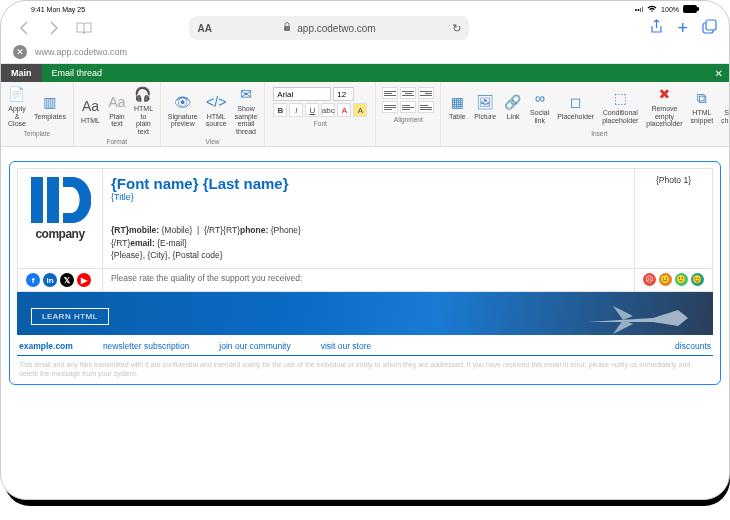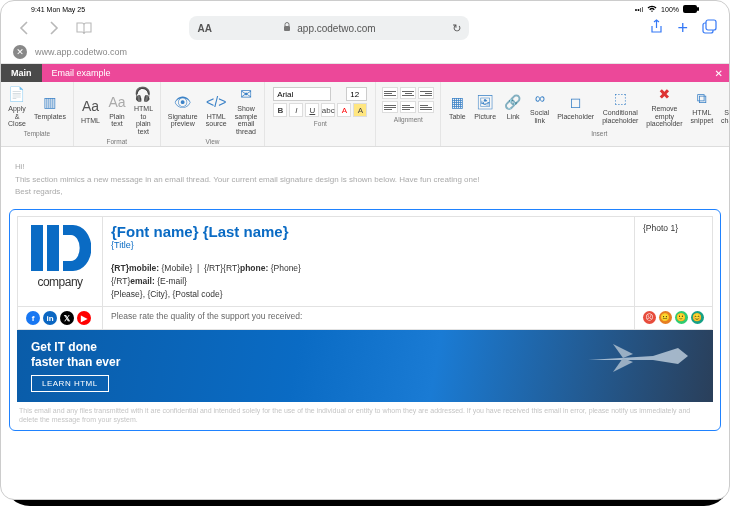--- a/index.html
+++ b/index.html
@@ -1,69 +1,69 @@
 <!DOCTYPE html>
 <html><head>
 <meta charset="utf-8">
 <style>
 * { margin: 0; padding: 0; box-sizing: border-box; font-family: -apple-system, BlinkMacSystemFont, "Segoe UI", Arial, sans-serif; }
 body { width: 730px; height: 520px; background: #fff; overflow: hidden; position: relative; }
 
-.device-frame { width: 730px; height: 500px; background: #fff; border-radius: 14px; border: 1px solid #ccc; position: relative; overflow: hidden; }
+.device-frame { width: 730px; height: 500px; background: #fff; border-radius: 26px; border: 1px solid #ccc; position: relative; overflow: hidden; }
 .device-shadow { position: absolute; left: 4px; top: 6px; width: 726px; height: 500px; background: #000; border-radius: 26px; z-index: -1; }
 
 .status-bar { display: flex; justify-content: space-between; align-items: center; padding: 4px 30px 0 30px; font-size: 7px; color: #000; font-weight: 500; }
 .status-right { display: flex; gap: 4px; align-items: center; }
 
 .browser-bar { display: flex; align-items: center; padding: 2px 12px; gap: 8px; }
 .nav-btn { width: 22px; height: 22px; display: flex; align-items: center; justify-content: center; color: #aaa; font-size: 16px; }
 .url-field { flex: 1; max-width: 280px; margin: 0 auto; background: #eef0f1; border-radius: 8px; height: 24px; display: flex; align-items: center; justify-content: center; gap: 6px; font-size: 10px; color: #555; position: relative; }
 .url-field .aa { position: absolute; left: 8px; font-size: 10px; color: #555; font-weight: 600; }
 .url-field .lock { font-size: 9px; }
 .url-field .reload { position: absolute; right: 8px; font-size: 11px; }
 .browser-right { display: flex; gap: 14px; align-items: center; color: #3478f6; font-size: 14px; margin-left: auto; }
 
 .tab-row { display: flex; align-items: center; padding: 3px 12px 4px 12px; gap: 8px; border-bottom: 1px solid #e5e5e5; }
 .tab-close { width: 14px; height: 14px; border-radius: 50%; background: #888; color: #fff; font-size: 9px; display: flex; align-items: center; justify-content: center; }
 .tab-url { font-size: 9px; color: #888; }
 
-.ribbon-tabs { background: #ec4899; color: #fff; display: flex; align-items: center; height: 18px; font-size: 9px; position: relative; }
+.ribbon-tabs { background: #15803d; color: #fff; display: flex; align-items: center; height: 18px; font-size: 9px; position: relative; }
 .rtab { padding: 0 10px; height: 100%; display: flex; align-items: center; }
 .rtab.active { background: #4a4a4a; font-weight: 600; }
 .ribbon-close { position: absolute; right: 6px; color: #fff; font-size: 10px; }
 
 .ribbon { background: #f6f6f6; border-bottom: 1px solid #ddd; display: flex; font-size: 7px; color: #444; }
 .rgroup { border-right: 1px solid #e5e5e5; padding: 3px 4px 1px 4px; display: flex; flex-direction: column; align-items: center; }
 .rgroup-row { display: flex; gap: 2px; }
 .rbtn { display: flex; flex-direction: column; align-items: center; justify-content: center; padding: 1px 3px; gap: 1px; text-align: center; line-height: 1.1; }
 .rbtn .ic { width: 18px; height: 18px; display: flex; align-items: center; justify-content: center; font-size: 14px; color: #3b82c7; }
 .rlabel { font-size: 6.5px; color: #777; margin-top: 1px; }
 .font-box { display: flex; flex-direction: column; gap: 2px; padding: 2px 4px; }
-.font-row1 { display: flex; gap: 2px; justify-content: space-between; }
+.font-row1 { display: flex; gap: 2px; }
 .font-sel { border: 1px solid #ccc; background: #fff; font-size: 8px; padding: 1px 3px; height: 14px; width: 58px; }
 .font-size { width: 21px; }
 .font-row2 { display: flex; gap: 2px; }
 .fbtn { width: 14px; height: 14px; border: 1px solid #ddd; background: #fff; font-size: 8px; display: flex; align-items: center; justify-content: center; }
 .align-box { display: flex; gap: 2px; flex-wrap: wrap; width: 56px; padding: 2px; }
 .abtn { width: 16px; height: 12px; border: 1px solid #ddd; background: #fff; display: flex; flex-direction: column; justify-content: center; gap: 1px; padding: 1px; }
 .abtn span { height: 1px; background: #666; }
 
 .content-area { padding: 14px 6px 6px 6px; height: calc(100% - 122px); overflow: hidden; }
 .email-pre { font-size: 8px; color: #aaa; padding: 0 8px 10px 8px; line-height: 1.6; }
 
 .sig-frame { border: 1.5px solid #1f82ff; border-radius: 6px; padding: 6px 7px; margin: 0 2px; }
 .sig-table { width: 100%; border-collapse: collapse; }
 .sig-table td { border: 1px solid #e2e2e2; padding: 6px 8px; vertical-align: top; font-size: 8.5px; color: #333; }
 .logo-cell { width: 85px; text-align: center; }
-.logo-txt { font-weight: 400; font-size: 12px; letter-spacing: -0.5px; }
+.logo-txt { font-weight: 700; font-size: 12px; letter-spacing: -0.5px; }
 .name-line { color: #0a6bc4; font-weight: 700; font-size: 15px; }
-.title-line { color: #0a6bc4; font-size: 9px; margin-bottom: 12px; }
+.title-line { color: #0a6bc4; font-size: 9px; margin-bottom: 22px; }
 .info-line { font-size: 8.5px; line-height: 1.5; }
 .info-line b { font-weight: 700; }
-.photo-cell { width: 62px; text-align: left; color: #555; font-size: 9px; vertical-align: middle; }
+.photo-cell { width: 62px; text-align: center; color: #555; font-size: 9px; vertical-align: middle; }
 .social-row td { padding: 4px 8px; }
 .soc-icons { display: flex; gap: 3px; }
 .soc { width: 14px; height: 14px; border-radius: 50%; display: flex; align-items: center; justify-content: center; color: #fff; font-size: 8px; font-weight: 700; }
 .rate-txt { font-size: 8.5px; color: #666; }
 .rate-icons { display: flex; gap: 3px; justify-content: flex-end; }
 .face { width: 13px; height: 13px; border-radius: 50%; display: flex; align-items: center; justify-content: center; font-size: 8px; color: #fff; }
 
 .banner { background: linear-gradient(100deg, #0a5ca8 0%, #0a6bc4 40%, #1a7bd4 60%, #2a3f5a 100%); color: #fff; padding: 10px 14px; position: relative; overflow: hidden; }
 .banner h3 { font-size: 12px; font-weight: 700; line-height: 1.2; }
 .banner .btn { display: inline-block; border: 1px solid #fff; padding: 3px 10px; font-size: 8px; margin-top: 6px; letter-spacing: 0.5px; }
@@ -141,21 +141,21 @@
     </div>
   </div>
 
   <div class="tab-row">
     <span class="tab-close">✕</span>
     <span class="tab-url">www.app.codetwo.com</span>
   </div>
 
   <div class="ribbon-tabs">
     <div class="rtab active">Main</div>
-    <div class="rtab">Email example</div>
+    <div class="rtab">Email thread</div>
     <span class="ribbon-close">✕</span>
   </div>
 
   <div class="ribbon">
     <div class="rgroup">
       <div class="rgroup-row">
         <div class="rbtn">
             <span class="ic">📄</span>
             <span>Apply &amp; Close</span>
           </div>
@@ -295,25 +295,20 @@
         <div class="rbtn">
             <span class="ic">Ω</span>
             <span>Special character</span>
           </div>
       </div>
       <div class="rlabel">Insert</div>
     </div>
   </div>
 
   <div class="content-area">
-    <div class="email-pre">
-      <div>Hi!</div>
-      <div>This section mimics a new message in an email thread. Your current email signature design is shown below. Have fun creating one!</div>
-      <div>Best regards,</div>
-    </div>
 
     <div class="sig-frame">
       <table class="sig-table">
         <tbody>
             <tr>
           <td class="logo-cell" rowspan="1">
             <svg width="62" height="50" viewBox="0 0 62 50">
               <rect x="2" y="2" width="12" height="46" fill="#0a6bc4"></rect>
               <rect x="18" y="2" width="12" height="46" fill="#0a6bc4"></rect>
               <path d="M34 2 h10 a16 20 0 0 1 0 46 h-10 v-10 h8 a8 12 0 0 0 0 -26 h-8 Z" fill="#0a6bc4"></path>
@@ -345,26 +340,32 @@
               <span class="face" style="background:#e67e22">😐</span>
               <span class="face" style="background:#2ecc71">🙂</span>
               <span class="face" style="background:#16a085">😊</span>
             </div>
           </td>
         </tr>
       </tbody>
         </table>
 
       <div class="banner">
-        <h3><span>Get IT done</span><br><span>faster than ever</span></h3>
         <span class="btn">LEARN HTML</span>
         <svg class="jet" viewBox="0 0 110 40">
           <path d="M5 22 L70 18 L95 10 L105 18 L95 26 L70 22 Z" fill="#c9d7e4" opacity="0.9"></path>
           <path d="M40 20 L30 34 L50 24 Z" fill="#aebfcf"></path>
           <path d="M40 20 L30 6 L50 16 Z" fill="#aebfcf"></path>
         </svg>
       </div>
 
+      <div class="links-row">
+        <span style="font-weight:700">example.com</span>
+        <span>newsletter subscription</span>
+        <span>join our community</span>
+        <span>visit our store</span>
+        <span>discounts</span>
+      </div>
       <div class="disclaimer">This email and any files transmitted with it are confidential and intended solely for the use of the individual or entity to whom they are addressed. If you have received this email in error, please notify us immediately and delete the message from your system.</div>
     </div>
   </div>
 
 </div>
 
 </body></html>

